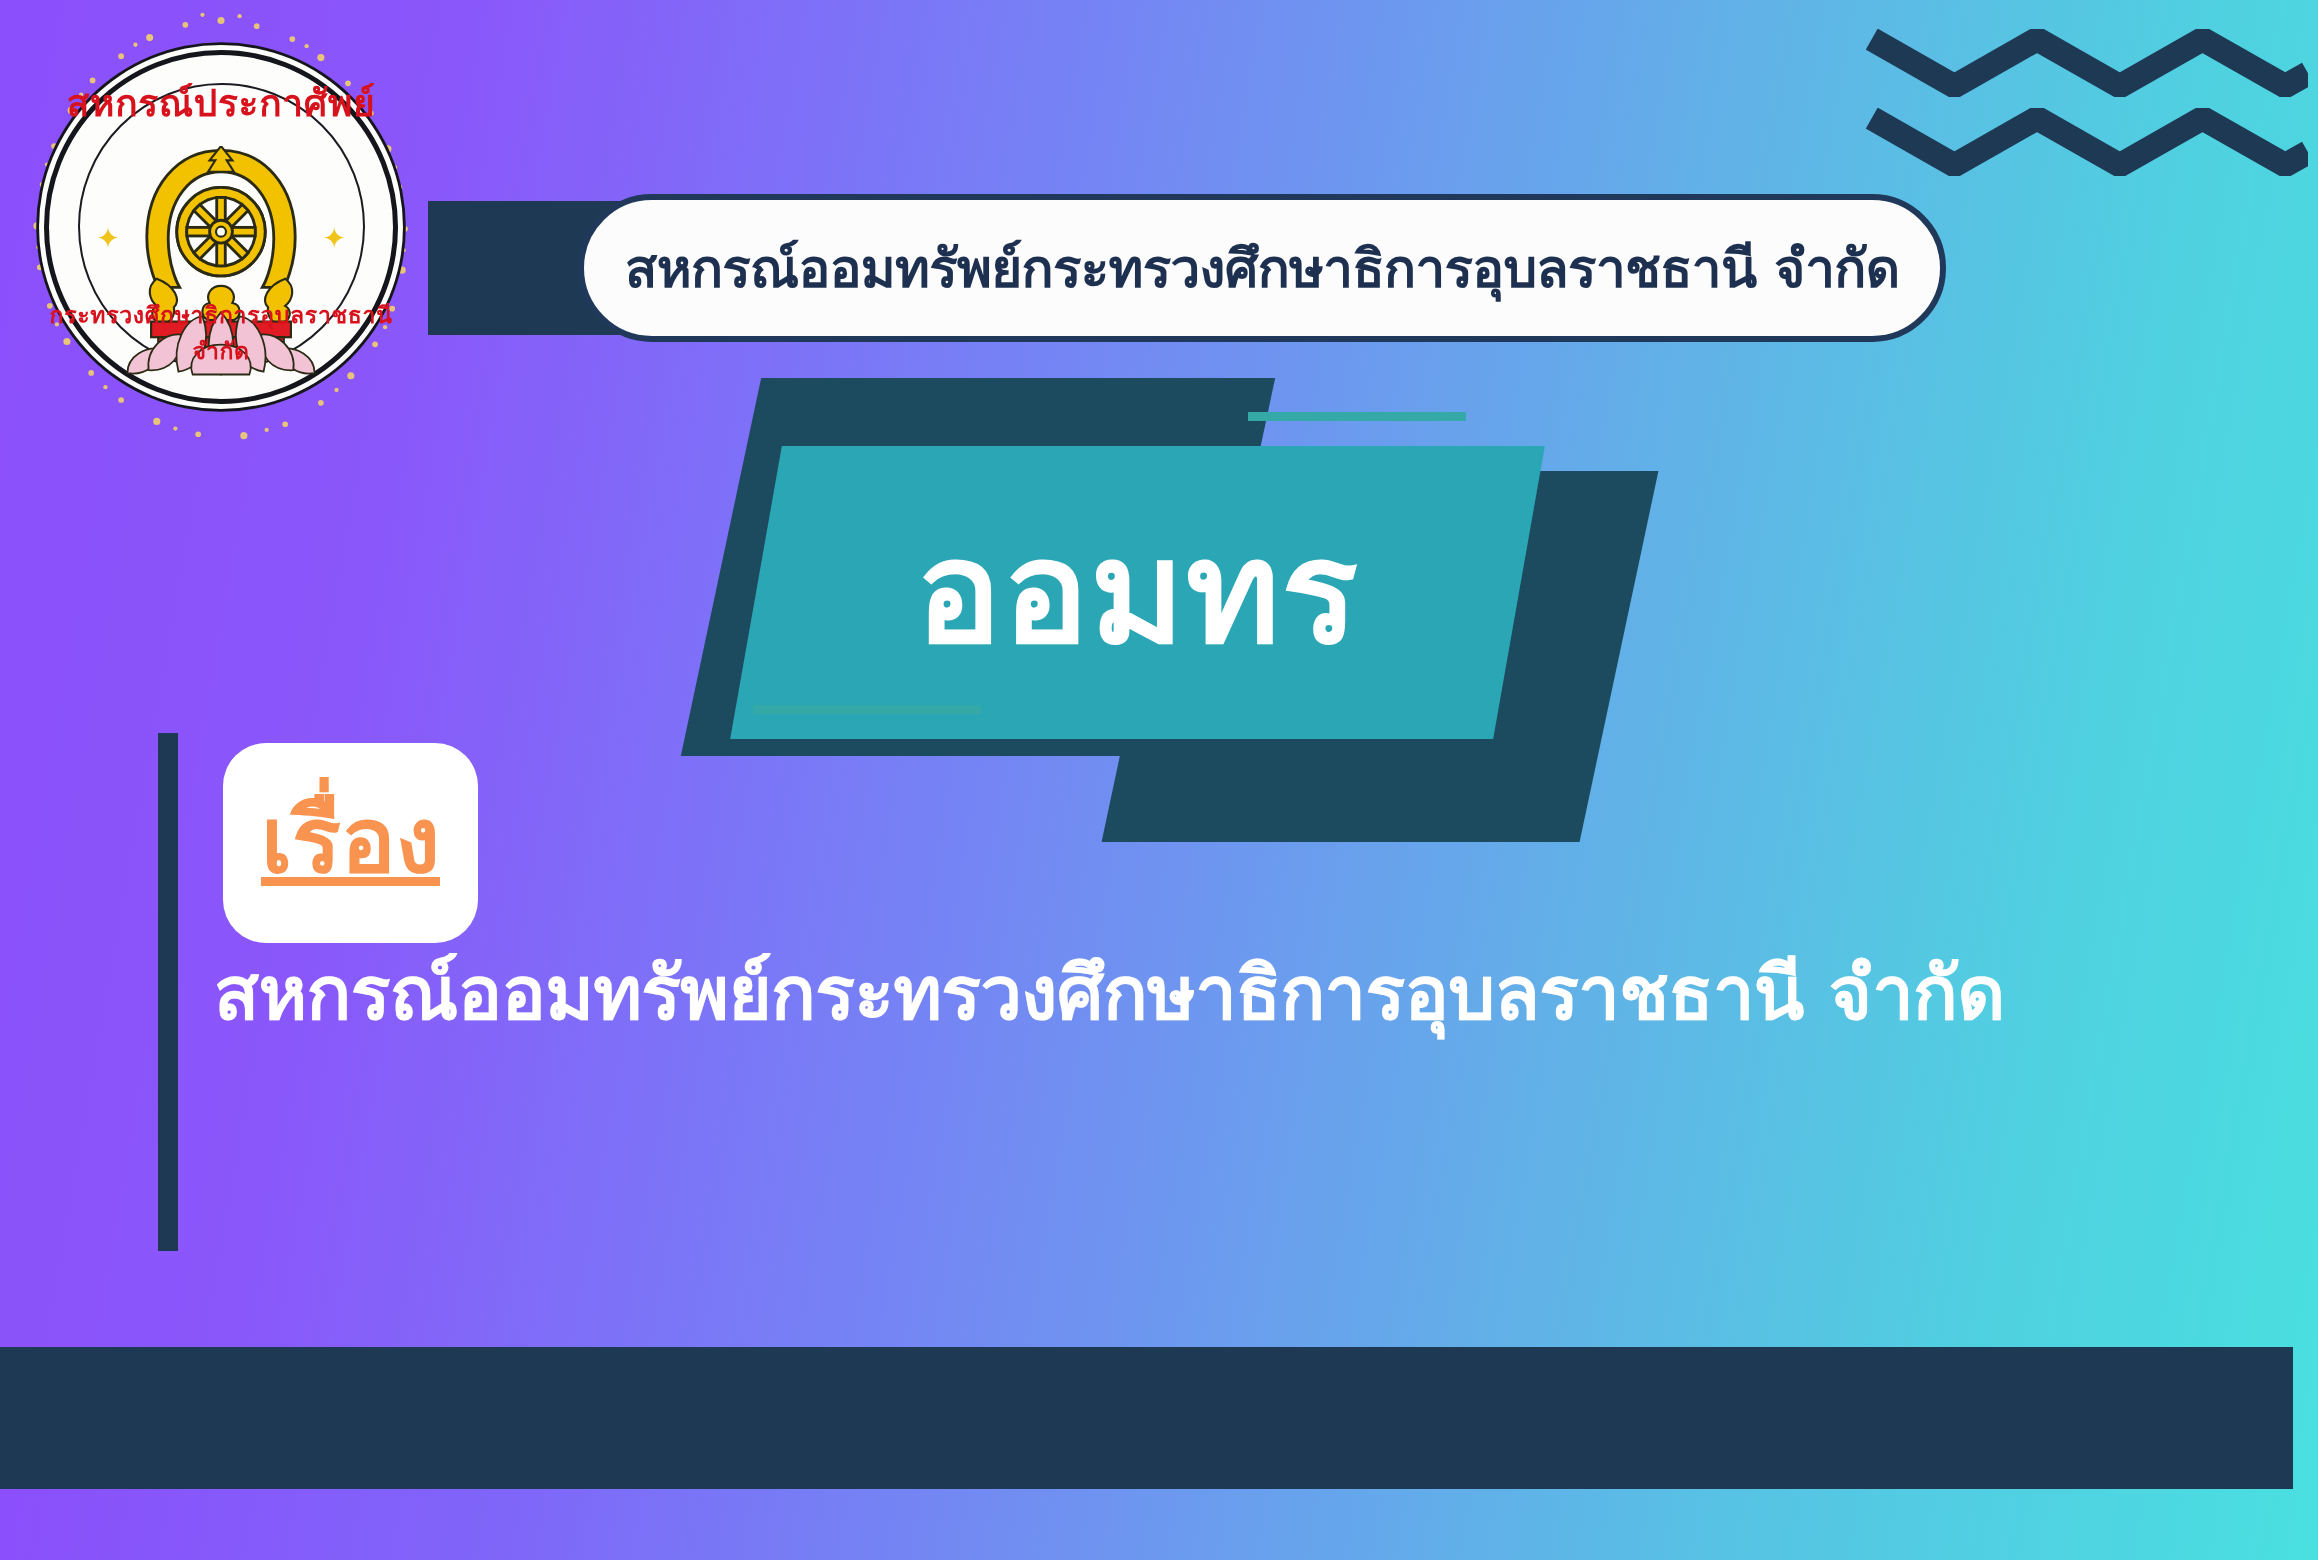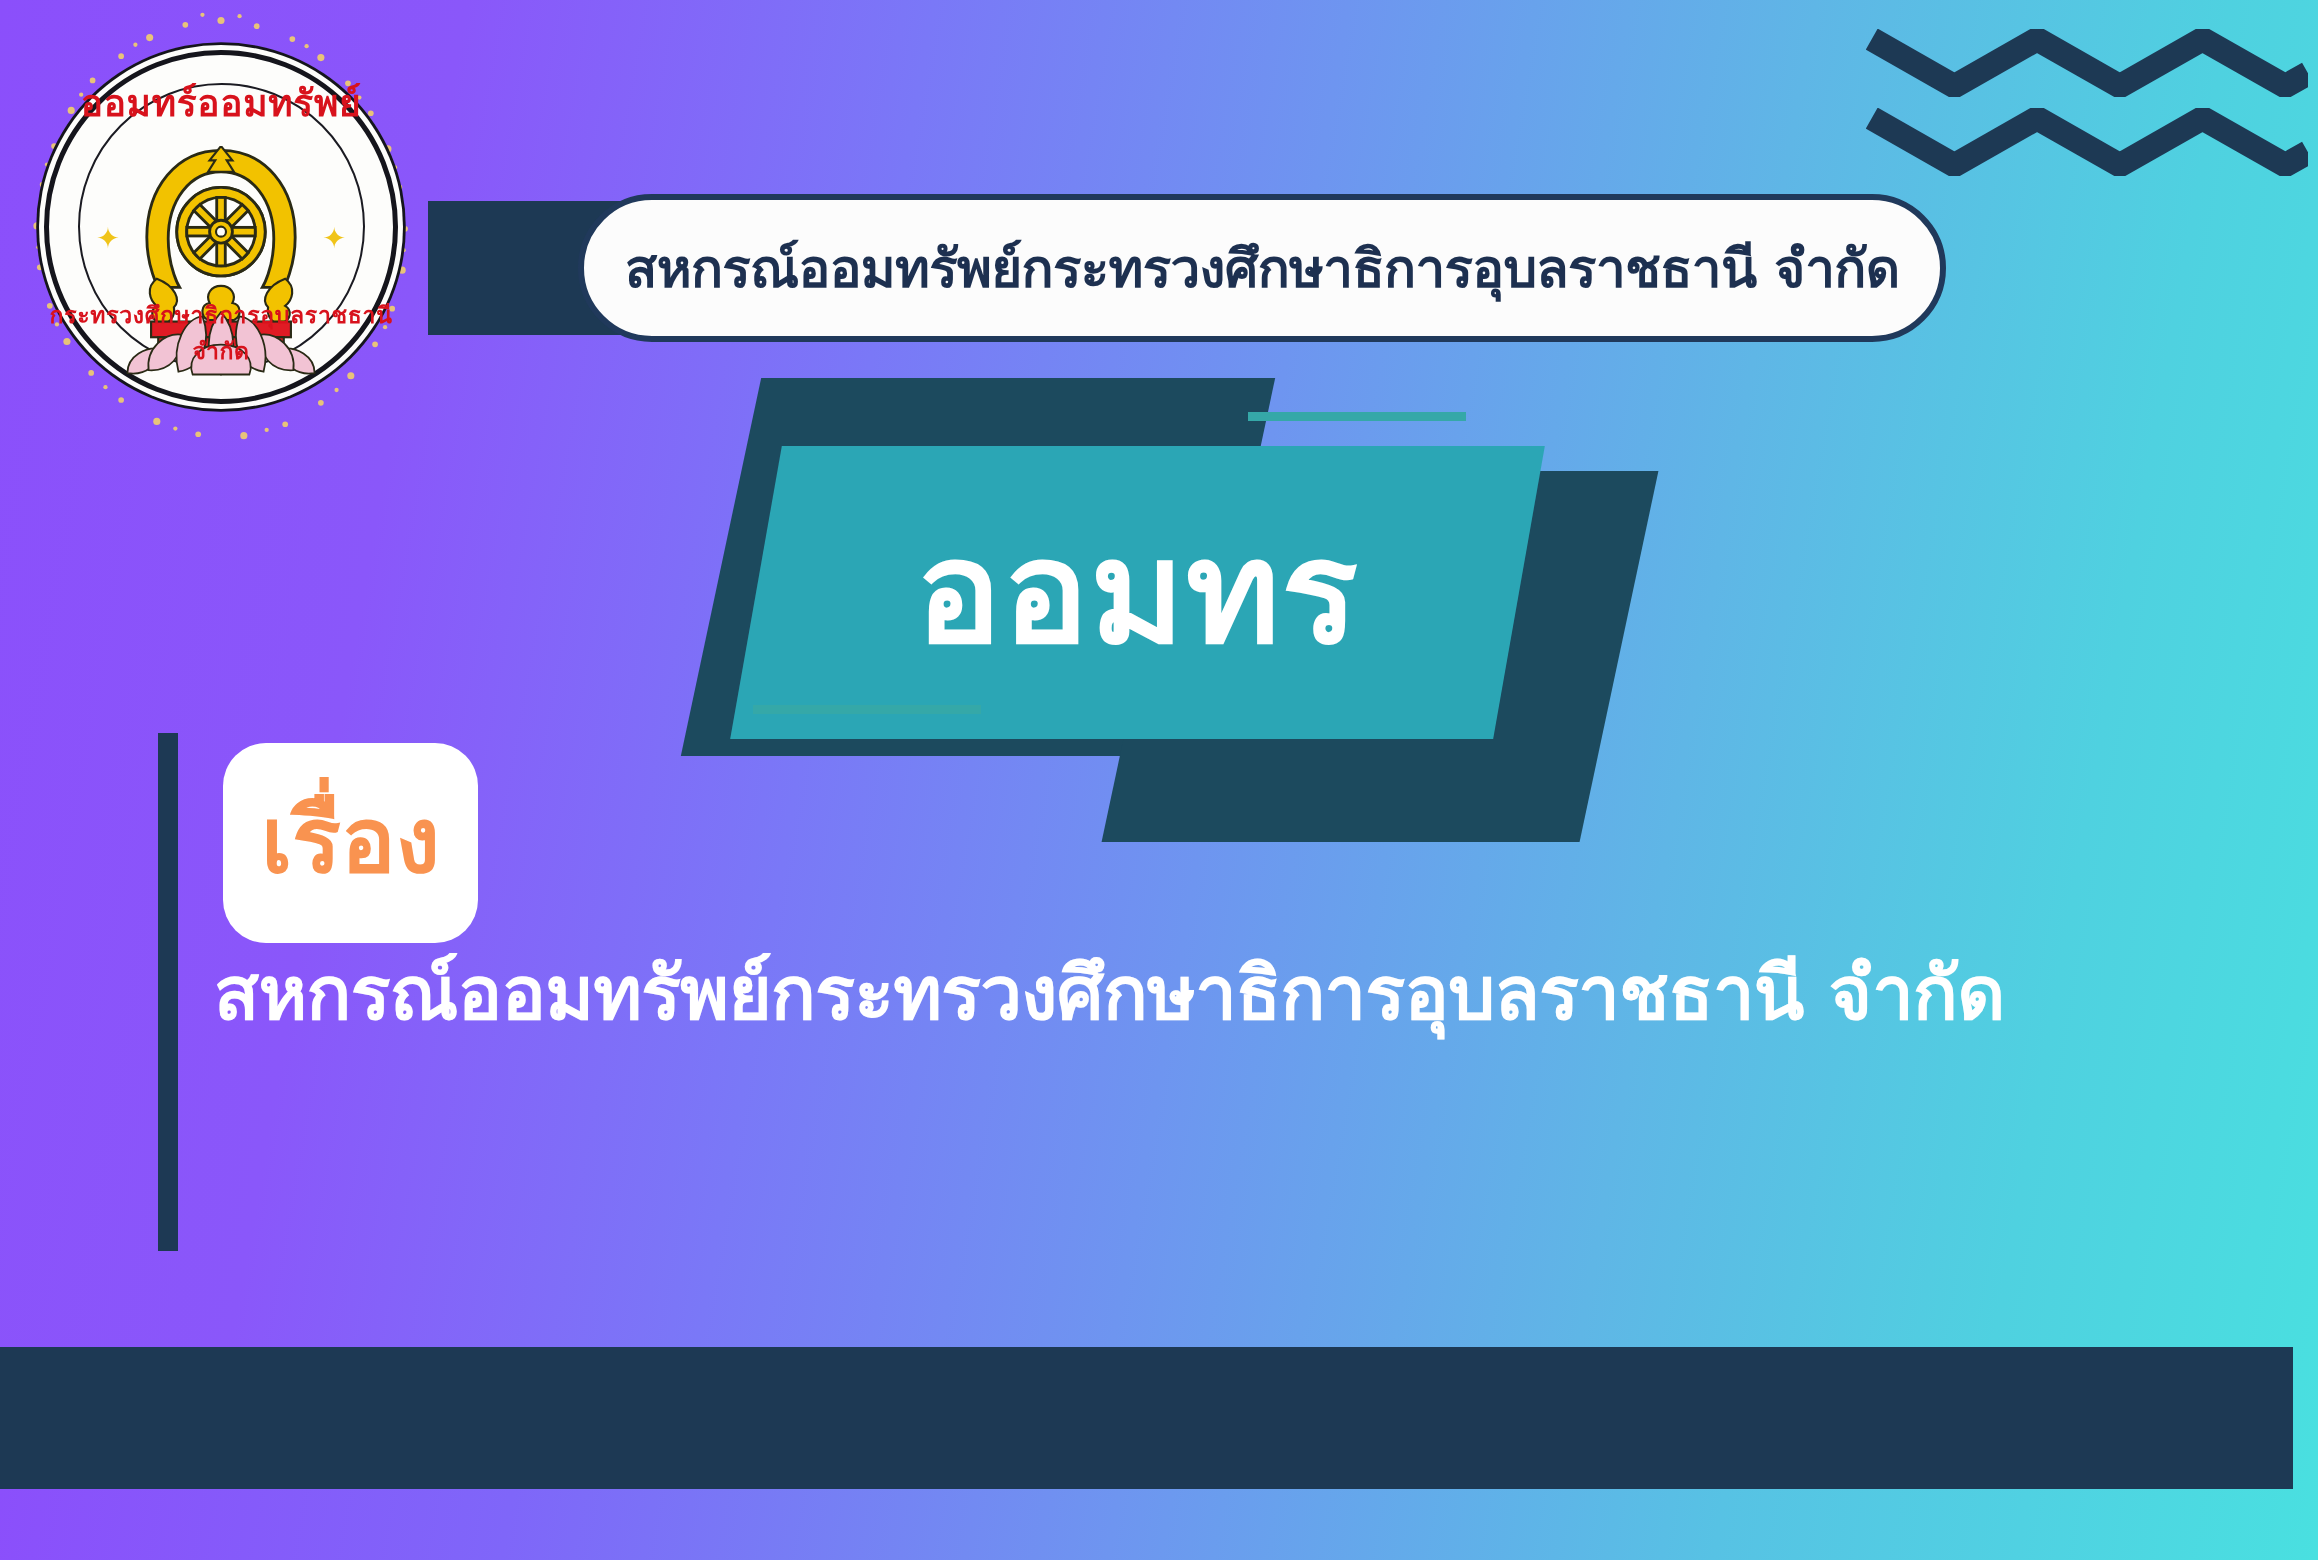--- a/index.html
+++ b/index.html
@@ -105,20 +105,21 @@
   
   .badge{
     position:absolute;left:223px;top:743px;
     width:255px;height:200px;
     background:#ffffff;border-radius:43px;
     display:flex;align-items:center;justify-content:center;
   }
   .badge span{
     font-size:91px;font-weight:bold;color:#f99350;line-height:1;
     padding-bottom:4.3px;
+    text-decoration:underline;
   }
 
   
   .body-lines{
     position:absolute;left:214px;top:939px;width:1926px;
   }
   .body-lines div{
     color:#ffffff;font-weight:bold;font-size:74px;line-height:1.46;
     white-space:nowrap;letter-spacing:-0.7px;
     text-shadow:0 0 0.7px rgba(255,255,255,.4);
@@ -207,21 +208,21 @@
         <circle cx="138" cy="534" r="3"></circle>
           <circle cx="462" cy="538" r="3"></circle>
           <circle cx="236" cy="592" r="3"></circle>
         <circle cx="364" cy="594" r="3"></circle>
       </g>
     </svg>
 
     <div class="logo-disc">
       <div class="logo-inner-ring"></div>
 
-      <div class="logo-top-text">ออมทร์ออมทรัพย์</div>
+      <div class="logo-top-text">สหกรณ์ประกาศัพย์</div>
 
       <svg class="emblem" viewBox="0 0 300 290">
 
         <path d="M150 6 C 88 6 46 58 46 128 C 46 170 62 198 62 198 L 92 198 C 92 198 76 172 76 130 C 76 76 106 36 150 36 C 194 36 224 76 224 130 C 224 172 208 198 208 198 L 238 198 C 238 198 254 170 254 128 C 254 58 212 6 150 6 Z" fill="#f2c200" stroke="#2a2a15" stroke-width="4"></path>
 
         <path d="M150 0 L 166 20 L 158 20 L 168 36 L 132 36 L 142 20 L 134 20 Z" fill="#f2c200" stroke="#2a2a15" stroke-width="3"></path>
 
         <circle cx="150" cy="120" r="62" fill="none" stroke="#2a2a15" stroke-width="4"></circle>
         <circle cx="150" cy="120" r="62" fill="#f2c200" stroke="#2a2a15" stroke-width="4"></circle>
         <circle cx="150" cy="120" r="48" fill="#fdfdfb" stroke="#2a2a15" stroke-width="4"></circle>

